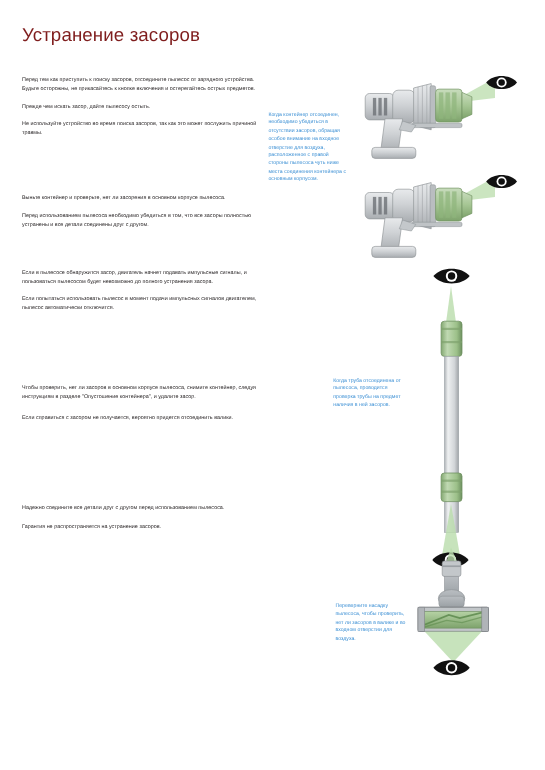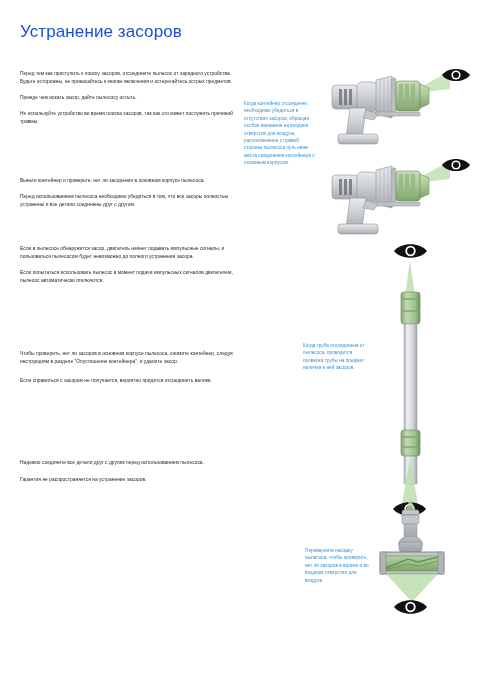--- a/index.html
+++ b/index.html
@@ -6,21 +6,21 @@
   body{
     width:495px;height:700px;background:#ffffff;
     font-family:"Liberation Sans",sans-serif;
     color:#231f20;overflow:hidden;position:relative;
   }
   .page{position:relative;width:495px;height:700px;}
 
   .title{
     position:absolute;left:20px;top:22px;
     font-size:17px;font-weight:400;letter-spacing:.1px;
-    color:#1d4ed8;white-space:nowrap;
+    color:#7f1d1d;white-space:nowrap;
   }
 
   .body-col{position:absolute;left:20px;width:218px;}
   .para{
     font-size:4.9px;line-height:8.2px;color:#231f20;
     margin:0 0 7.5px 0;text-align:left;letter-spacing:.02px;
   }
   .para:last-child{margin-bottom:0;}
 
   .callout{

